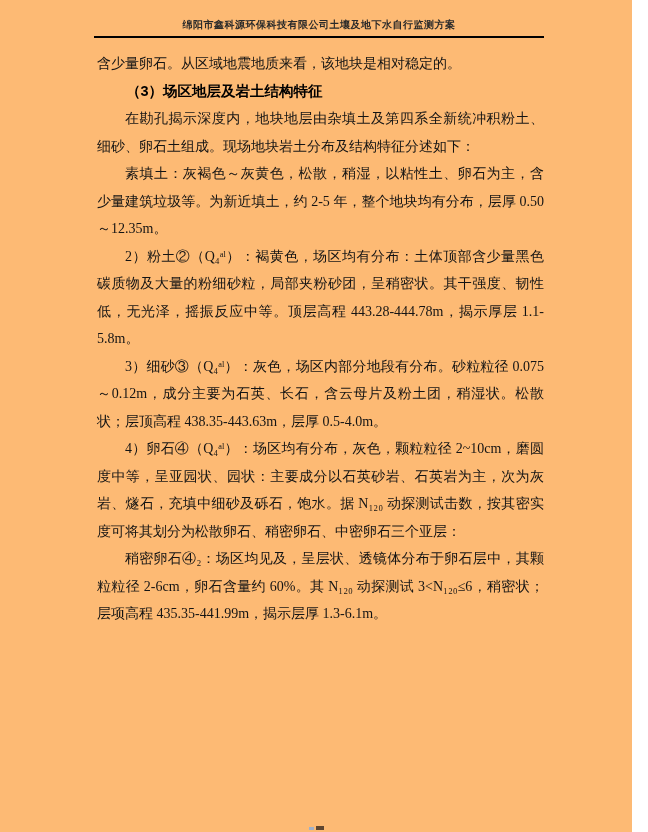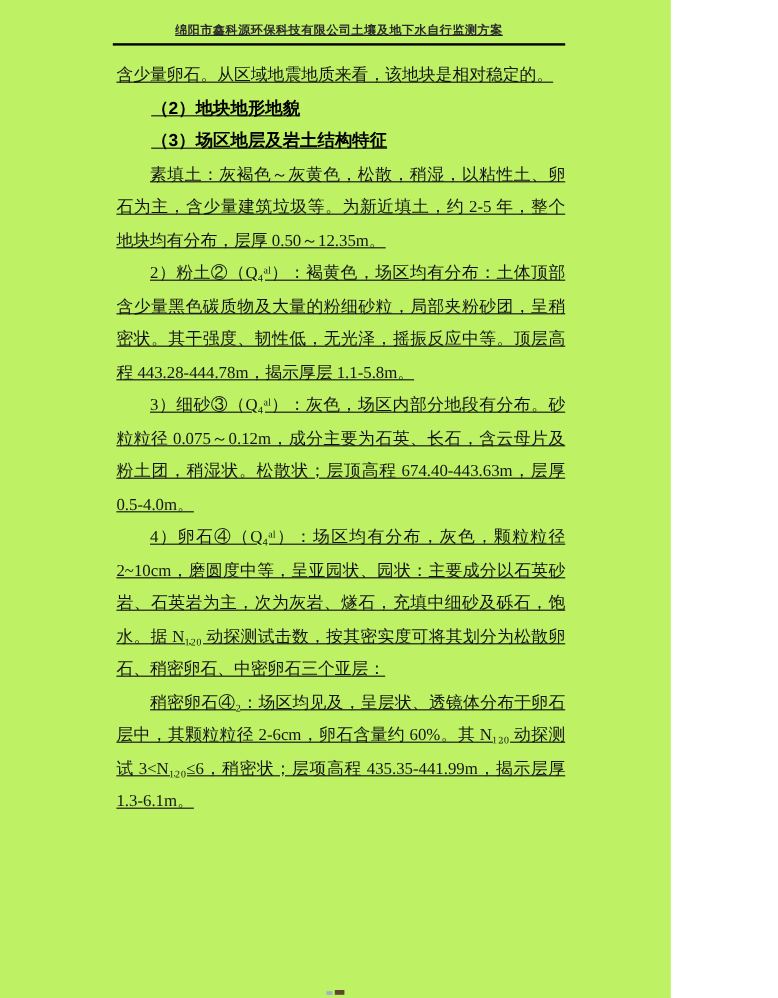--- a/index.html
+++ b/index.html
@@ -1,22 +1,21 @@
 <!DOCTYPE html>
 <html><head>
 <meta charset="utf-8">
 <style>
   html,body{margin:0;padding:0;background:#ffffff;}
   .page{
     position:relative;
-    width:559px;height:832px;
-    background:#bef264;
+    width:632px;height:832px;
+    background:#fdba74;
     overflow:hidden;
     color:#1c1c1c;
-    text-decoration:underline;
   }
   .page-header{
     margin:0 88px 0 94px;
     padding-top:18px;
     padding-bottom:4px;
     border-bottom:2px solid #000;
     text-align:center;
   }
   .header-title{
     font-family:"Liberation Serif","DejaVu Serif",serif;
@@ -61,25 +60,25 @@
 <body>
 
 <div class="page">
 
   <div class="page-header">
     <div class="header-title">绵阳市鑫科源环保科技有限公司土壤及地下水自行监测方案</div>
   </div>
 
   <div class="content">
     <p class="noindent">含少量卵石。从区域地震地质来看，该地块是相对稳定的。</p>
-    <p class="heading">（2）地块地形地貌</p>
     <p class="heading">（3）场区地层及岩土结构特征</p>
+    <p>在勘孔揭示深度内，地块地层由杂填土及第四系全新统冲积粉土、细砂、卵石土组成。现场地块岩土分布及结构特征分述如下：</p>
     <p>素填土：灰褐色～灰黄色，松散，稍湿，以粘性土、卵石为主，含少量建筑垃圾等。为新近填土，约 2-5 年，整个地块均有分布，层厚 0.50～12.35m。</p>
     <p>2）粉土②（Q₄ᵃˡ）：褐黄色，场区均有分布：土体顶部含少量黑色碳质物及大量的粉细砂粒，局部夹粉砂团，呈稍密状。其干强度、韧性低，无光泽，摇振反应中等。顶层高程 443.28-444.78m，揭示厚层 1.1-5.8m。</p>
-    <p>3）细砂③（Q₄ᵃˡ）：灰色，场区内部分地段有分布。砂粒粒径 0.075～0.12m，成分主要为石英、长石，含云母片及粉土团，稍湿状。松散状；层顶高程 674.40-443.63m，层厚 0.5-4.0m。</p>
+    <p>3）细砂③（Q₄ᵃˡ）：灰色，场区内部分地段有分布。砂粒粒径 0.075～0.12m，成分主要为石英、长石，含云母片及粉土团，稍湿状。松散状；层顶高程 438.35-443.63m，层厚 0.5-4.0m。</p>
     <p>4）卵石④（Q₄ᵃˡ）：场区均有分布，灰色，颗粒粒径 2~10cm，磨圆度中等，呈亚园状、园状：主要成分以石英砂岩、石英岩为主，次为灰岩、燧石，充填中细砂及砾石，饱水。据 N₁₂₀ 动探测试击数，按其密实度可将其划分为松散卵石、稍密卵石、中密卵石三个亚层：</p>
     <p>稍密卵石④₂：场区均见及，呈层状、透镜体分布于卵石层中，其颗粒粒径 2-6cm，卵石含量约 60%。其 N₁₂₀ 动探测试 3&lt;N₁₂₀≤6，稍密状；层项高程 435.35-441.99m，揭示层厚 1.3-6.1m。</p>
   </div>
 
   <div class="page-footer">
     <span class="page-mark"><span class="mark-a"></span><span class="mark-b"></span></span>
   </div>
 
 </div>
 

